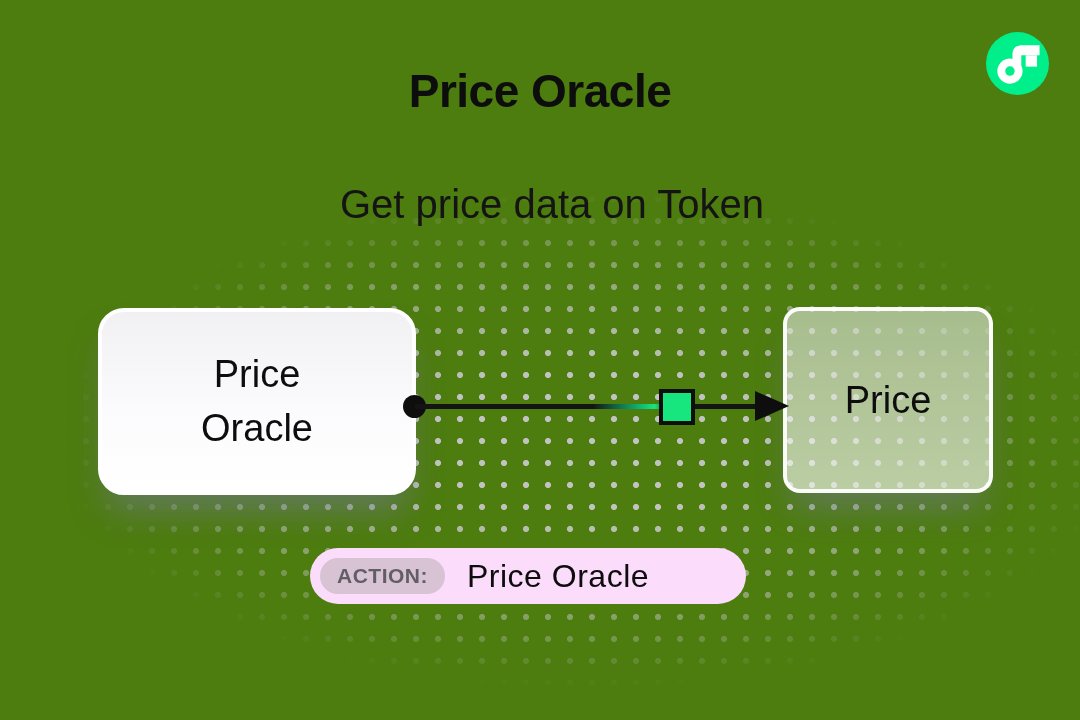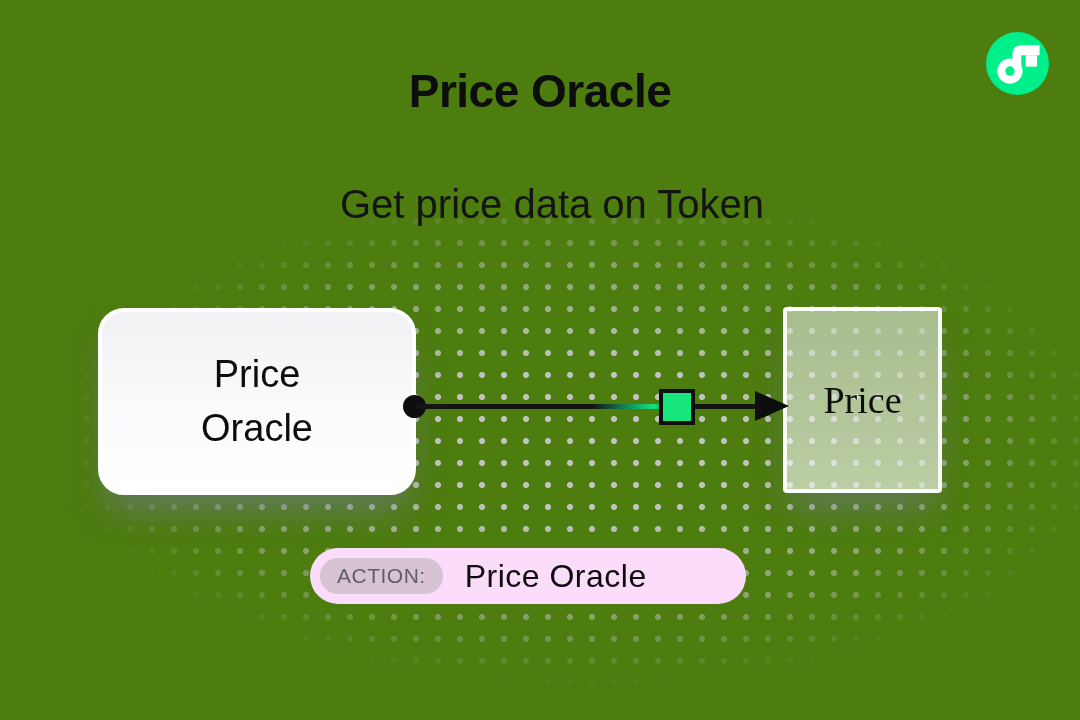--- a/index.html
+++ b/index.html
@@ -38,25 +38,24 @@
     border:4px solid #ffffff;box-sizing:border-box;
     color:#0d0d0d;text-align:center;
     box-shadow:0 24px 34px -10px rgba(122,122,178,.5);
   }
   .node-left{
     left:98px;top:308px;width:318px;height:187px;border-radius:26px;
     background:linear-gradient(180deg,#f1f1f4 0%,#fbfbfd 55%,#ffffff 100%);
   }
   .node-left .node-label{display:inline-block;width:200px;font-size:38px;line-height:1.42;}
   .node-right{
-    left:783px;top:307px;width:159px;height:186px;border-radius:4px;
+    left:783px;top:307px;width:210px;height:186px;border-radius:17px;
     border-color:rgba(255,255,255,.95);
     background:linear-gradient(180deg,rgba(243,243,247,.55) 0%,rgba(255,255,255,.62) 100%);
     box-shadow:0 24px 34px -10px rgba(122,122,178,.45);
-    font-family:Liberation Serif, serif;
   }
   .node-right .node-label{font-size:38px;}
 
   .edge-dot{
     position:absolute;left:403px;top:395px;width:23px;height:23px;
     background:#0e0e0e;border-radius:50%;
   }
   .edge-line{
     position:absolute;left:415px;top:404px;width:342px;height:5px;
     background:linear-gradient(90deg,#141414 0%,#141414 52%,#10b973 66%,#17e57e 70%,#141414 76%,#141414 100%);
@@ -71,21 +70,21 @@
     border-left:34px solid #0e0e0e;
   }
 
   .action-pill{
     position:absolute;left:310px;top:548px;height:56px;width:436px;
     box-sizing:border-box;border-radius:28px;background:#fbdcfa;
     display:flex;align-items:center;padding:0 10px;
   }
   .action-label{
     background:#d7c3d4;border-radius:18px;padding:6px 17px;
-    font-size:21px;font-weight:400;letter-spacing:.5px;color:#625e66;
+    font-size:21px;font-weight:700;letter-spacing:.5px;color:#625e66;
   }
   .action-value{
     font-size:32px;color:#0d0d0d;margin-left:22px;letter-spacing:.5px;
   }
 </style>
 </head>
 <body>
 
 <div class="canvas">
 

